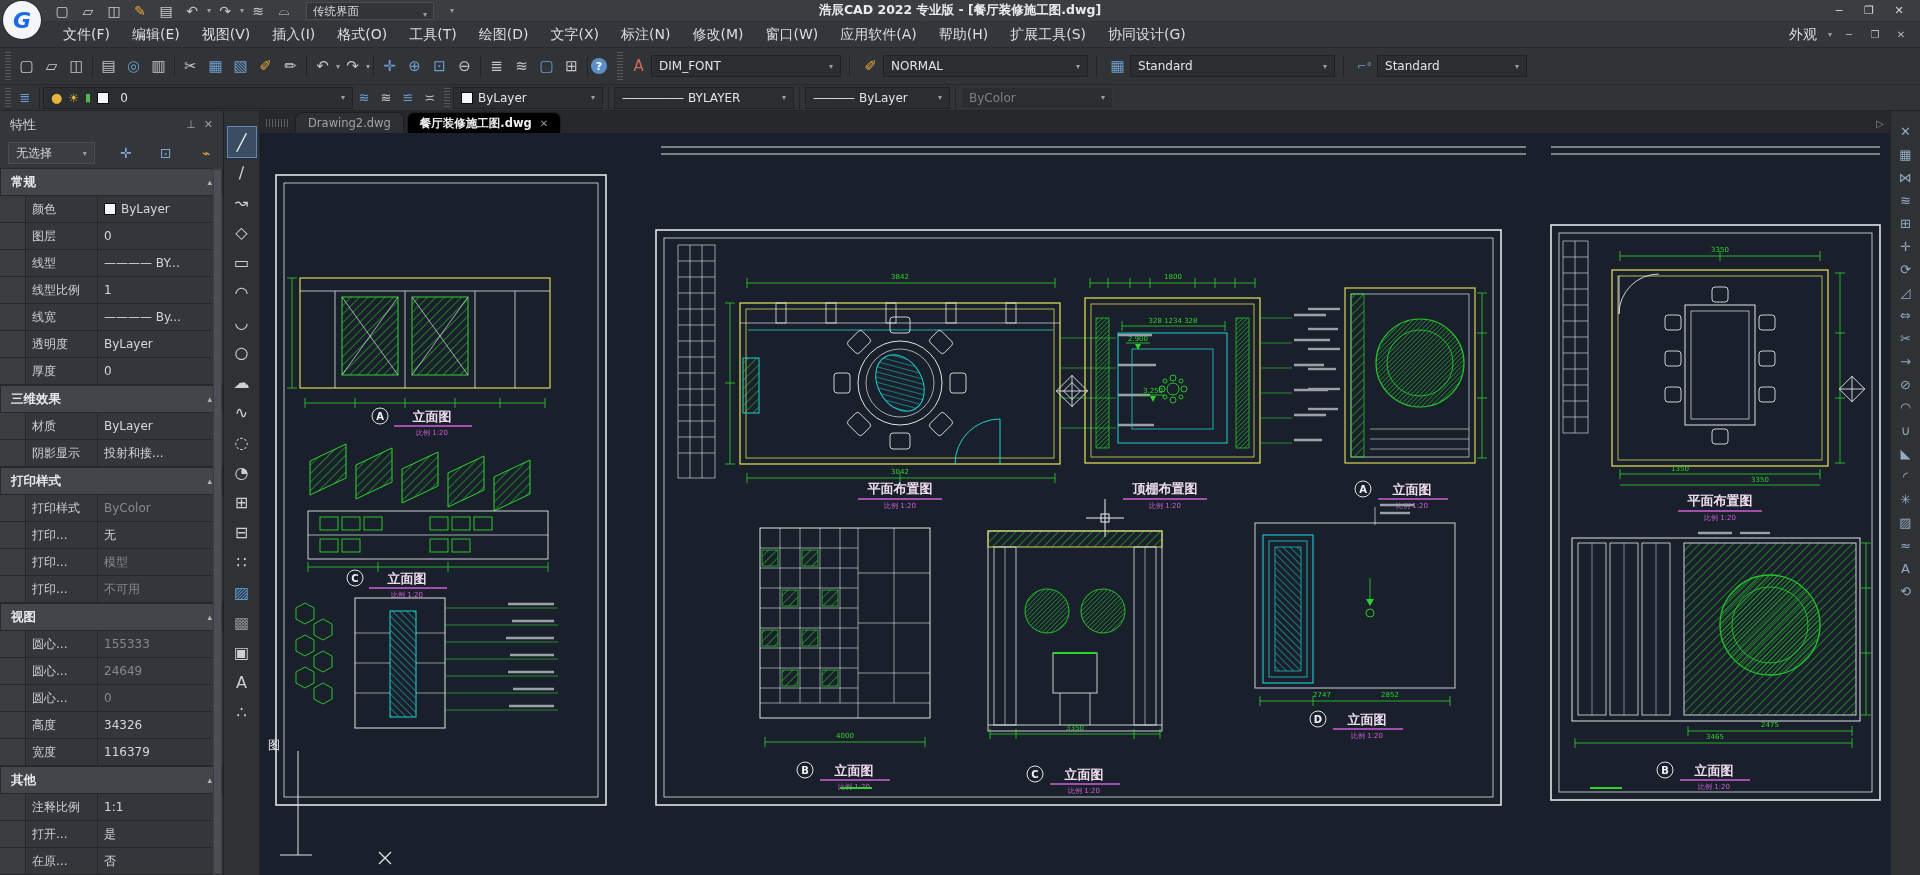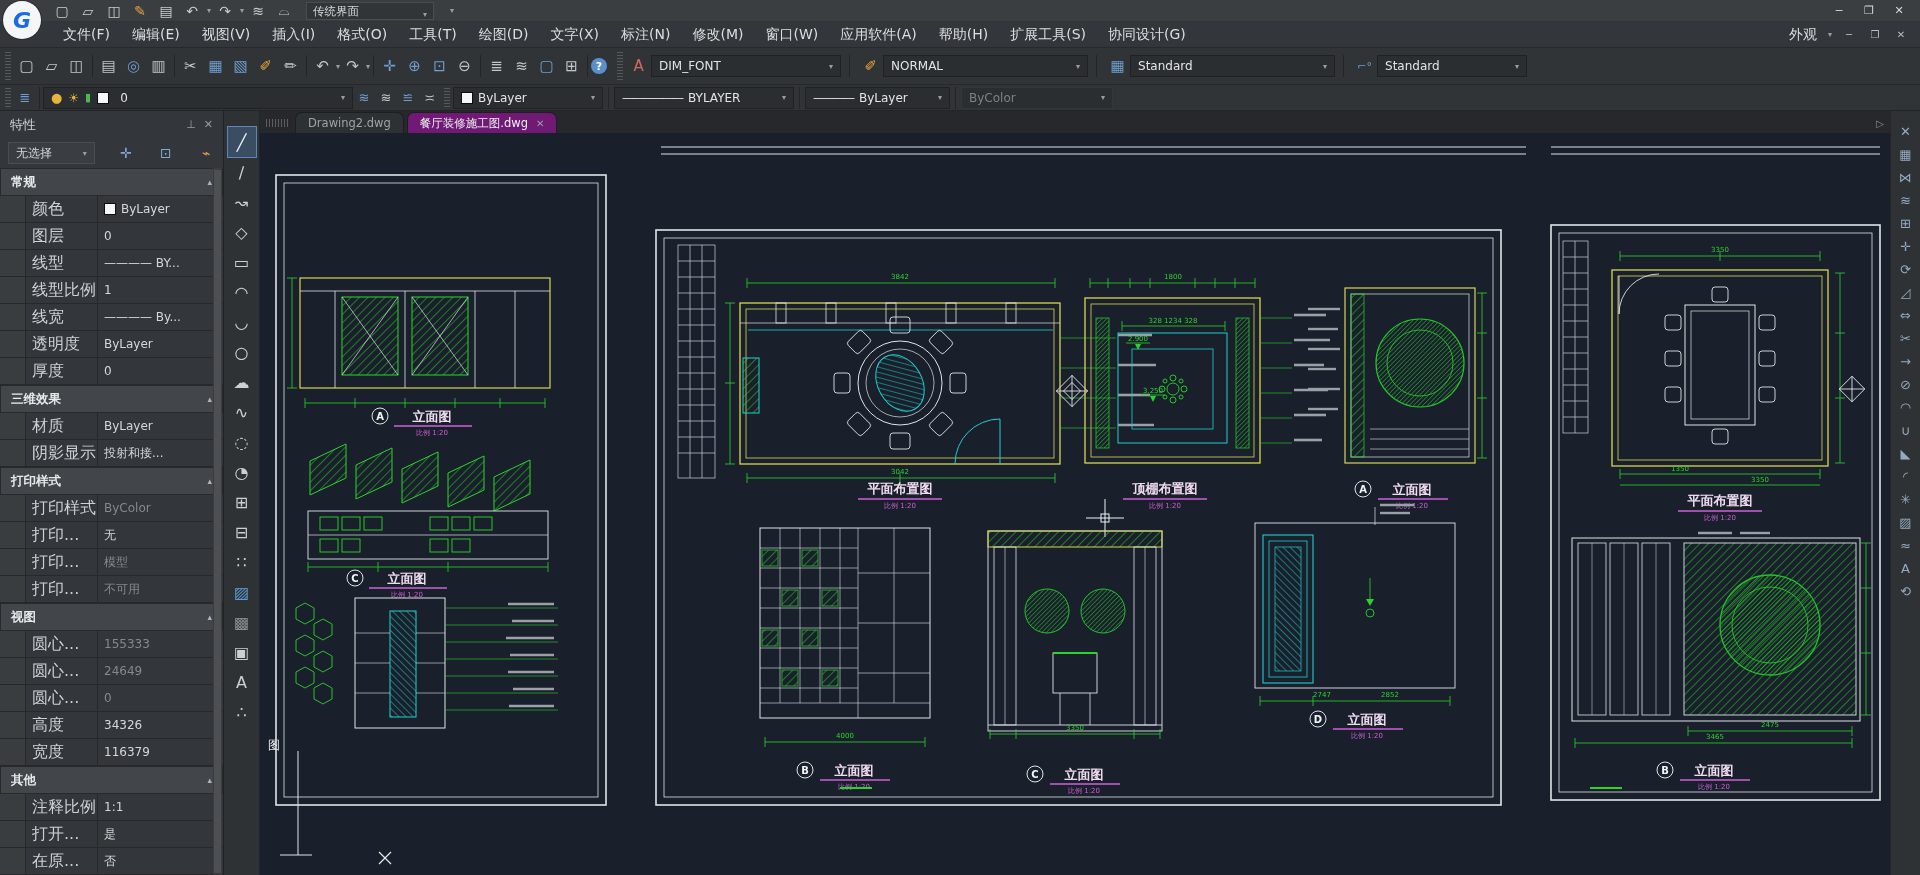--- a/index.html
+++ b/index.html
@@ -41,36 +41,36 @@
 .props-title .pbtns{margin-left:auto;display:flex;gap:8px;color:#9a9ea2;font-size:11px}
 .props-sel{height:30px;display:flex;align-items:center;padding:0 8px;gap:22px}
 .selcombo{width:110px;height:22px;background:#3a3d41;border:1px solid #4a4d51;display:flex;align-items:center;padding:0 7px;font-size:12px;color:#d5d8db}
 .selcombo .dd-arrow{margin-left:auto}
 .selicon{width:24px;height:22px;display:flex;align-items:center;justify-content:center;color:#7fa7d4;font-size:14px}
 .psections{flex:1;position:relative;overflow:hidden}
 .phead{height:28px;background:#42464a;border:1px solid #27292b;display:flex;align-items:center;padding:0 10px;font-size:12.5px;font-weight:bold;color:#e6e9eb}
 .phead .caret{margin-left:auto;font-size:9px;color:#aeb2b6}
 .prow{height:27px;display:flex;border-bottom:1px solid #26282a}
 .pgut{width:26px;background:#3a3d40;border-right:1px solid #26282a;flex:none}
-.plab{width:72px;padding:0 4px 0 6px;display:flex;align-items:center;font-size:16px;color:#cdd1d4;border-right:1px solid #26282a;flex:none;overflow:hidden;white-space:nowrap}
+.plab{width:72px;padding:0 4px 0 6px;display:flex;align-items:center;font-size:12px;color:#cdd1d4;border-right:1px solid #26282a;flex:none;overflow:hidden;white-space:nowrap}
 .pval{flex:1;display:flex;align-items:center;padding:0 6px;font-size:12px;color:#d5d8db;overflow:hidden;white-space:nowrap}
 .pval.muted{color:#85898d}
 .pscroll{position:absolute;right:1px;top:0;bottom:0;width:9px;background:#3a3d40}
 .pscroll .thumb{position:absolute;left:1px;right:1px;top:2px;bottom:2px;background:#4c4f53}
 
 .drawbar{width:36px;background:#2f3235;border-right:1px solid #232527;display:flex;flex-direction:column;align-items:center;padding-top:16px;flex:none}
 .dtool{width:28px;height:30px;display:flex;align-items:center;justify-content:center;color:#ccd0d4;font-size:16px}
 .dtool.active{background:#3a4d63;outline:1px solid #5d87b8;color:#eef2f5}
 .dtool.hatch{color:#5b9bd5}.dtool.grad{color:#8a8e92}
 
 .center{flex:1;display:flex;flex-direction:column;min-width:0}
 .tabbar{height:22px;background:#26282b;display:flex;align-items:flex-end;padding-left:4px}
 .tabgrip{width:22px;height:8px;margin:0 4px 6px 2px;background-image:repeating-linear-gradient(90deg,#5a5e62 0 1px,transparent 1px 3px)}
 .tab{height:21px;display:flex;align-items:center;padding:0 12px;margin-left:3px;font-size:11.5px;color:#9fa3a7;background:#2e3134;border:1px solid #1c1e20;border-bottom:none;border-radius:7px 7px 0 0;white-space:nowrap}
-.tab.active{background:#701a75;color:#edeff1;font-weight:normal}
+.tab.active{background:#000000;color:#edeff1;font-weight:bold}
 .tab .closex{margin-left:8px;font-size:10px;color:#9a9ea2}
 .tabbar-right{margin-left:auto;padding:0 6px 4px;color:#8b8f93;font-size:10px}
 .canvas{flex:1;background:#1a202b;position:relative;overflow:hidden}
 .canvas svg{position:absolute;left:0;top:0}
 
 .rightbar{width:30px;background:#2f3235;border-left:1px solid #232527;display:flex;flex-direction:column;align-items:center;padding-top:10px;gap:3px;flex:none}
 .rtool{width:24px;height:20px;display:flex;align-items:center;justify-content:center;color:#93abc2;font-size:13px}
 
 .vlabel{fill:#efdcef;font-size:13px;font-weight:bold;font-family:"DejaVu Sans",sans-serif}
 .vletter{fill:#f2f4f6;font-size:10px;font-weight:bold}
@@ -94,20 +94,21 @@
     <span class="qabtn">↷</span>
       <span class="dd-arrow">▾</span>
     <span class="qabtn">≋</span>
     <span class="qabtn">⌓</span>
     <div class="qacombo">
         <span>传统界面</span>
         <span class="dd-arrow">▾</span>
       </div>
     <span class="dd-arrow" style="margin-left:14px">▾</span>
   </div>
+  <div class="title-text">浩辰CAD 2022 专业版 - [餐厅装修施工图.dwg]</div>
   <div class="winbtns">
     <span class="winbtn">─</span>
     <span class="winbtn">❐</span>
     <span class="winbtn">✕</span>
   </div>
 </div>
 
 <div class="menubar">
   <span class="menu-item">文件(F)</span>
   <span class="menu-item">编辑(E)</span>

